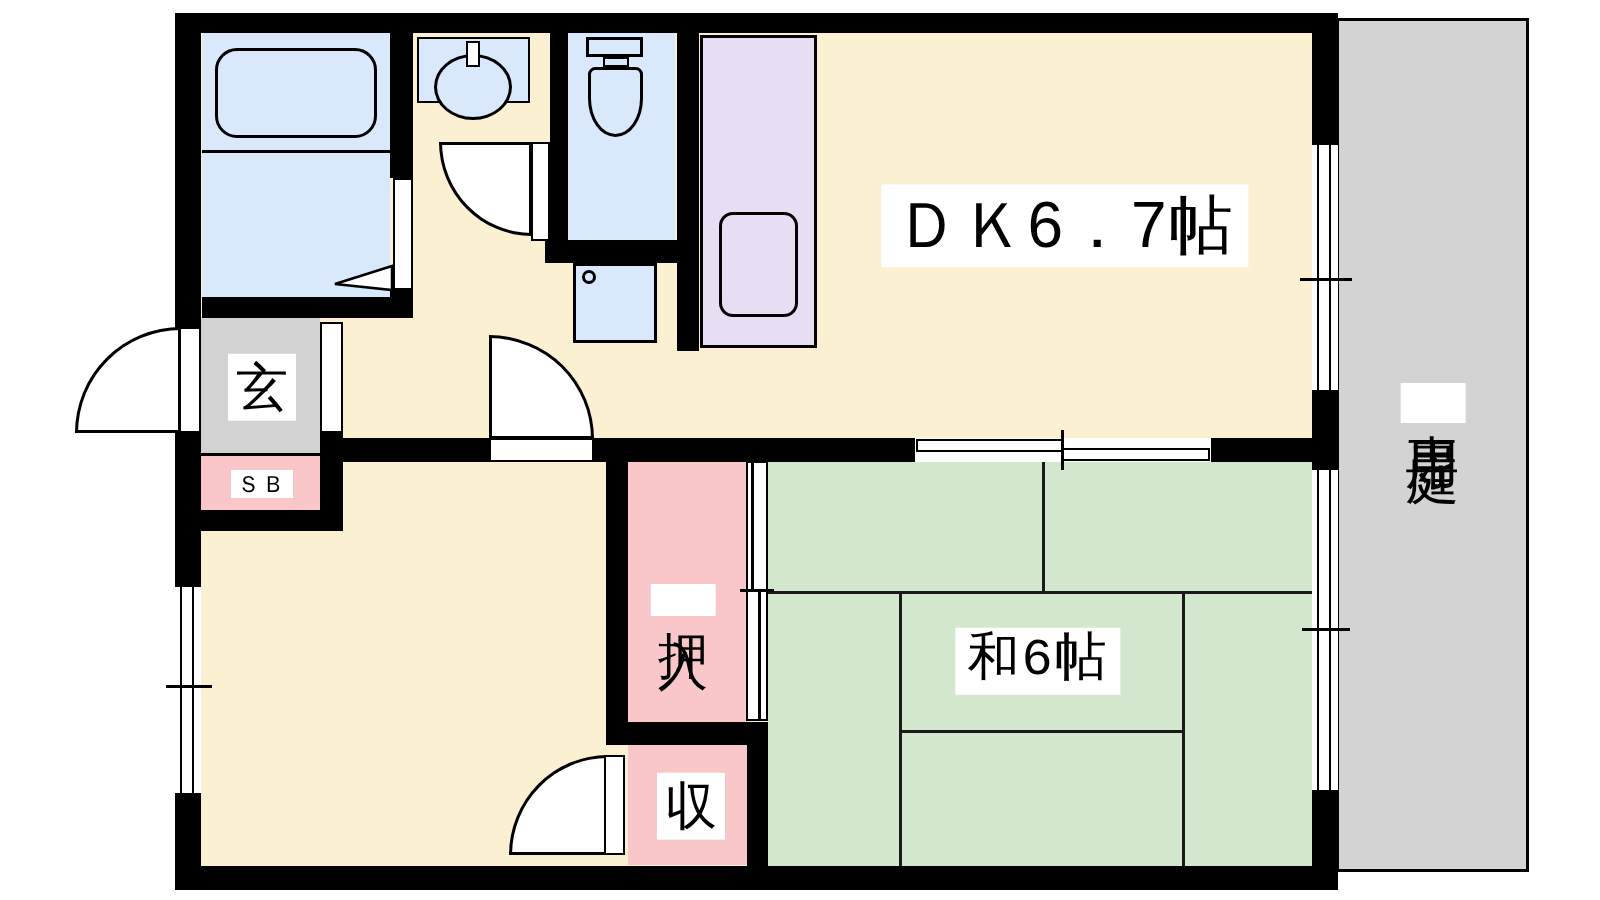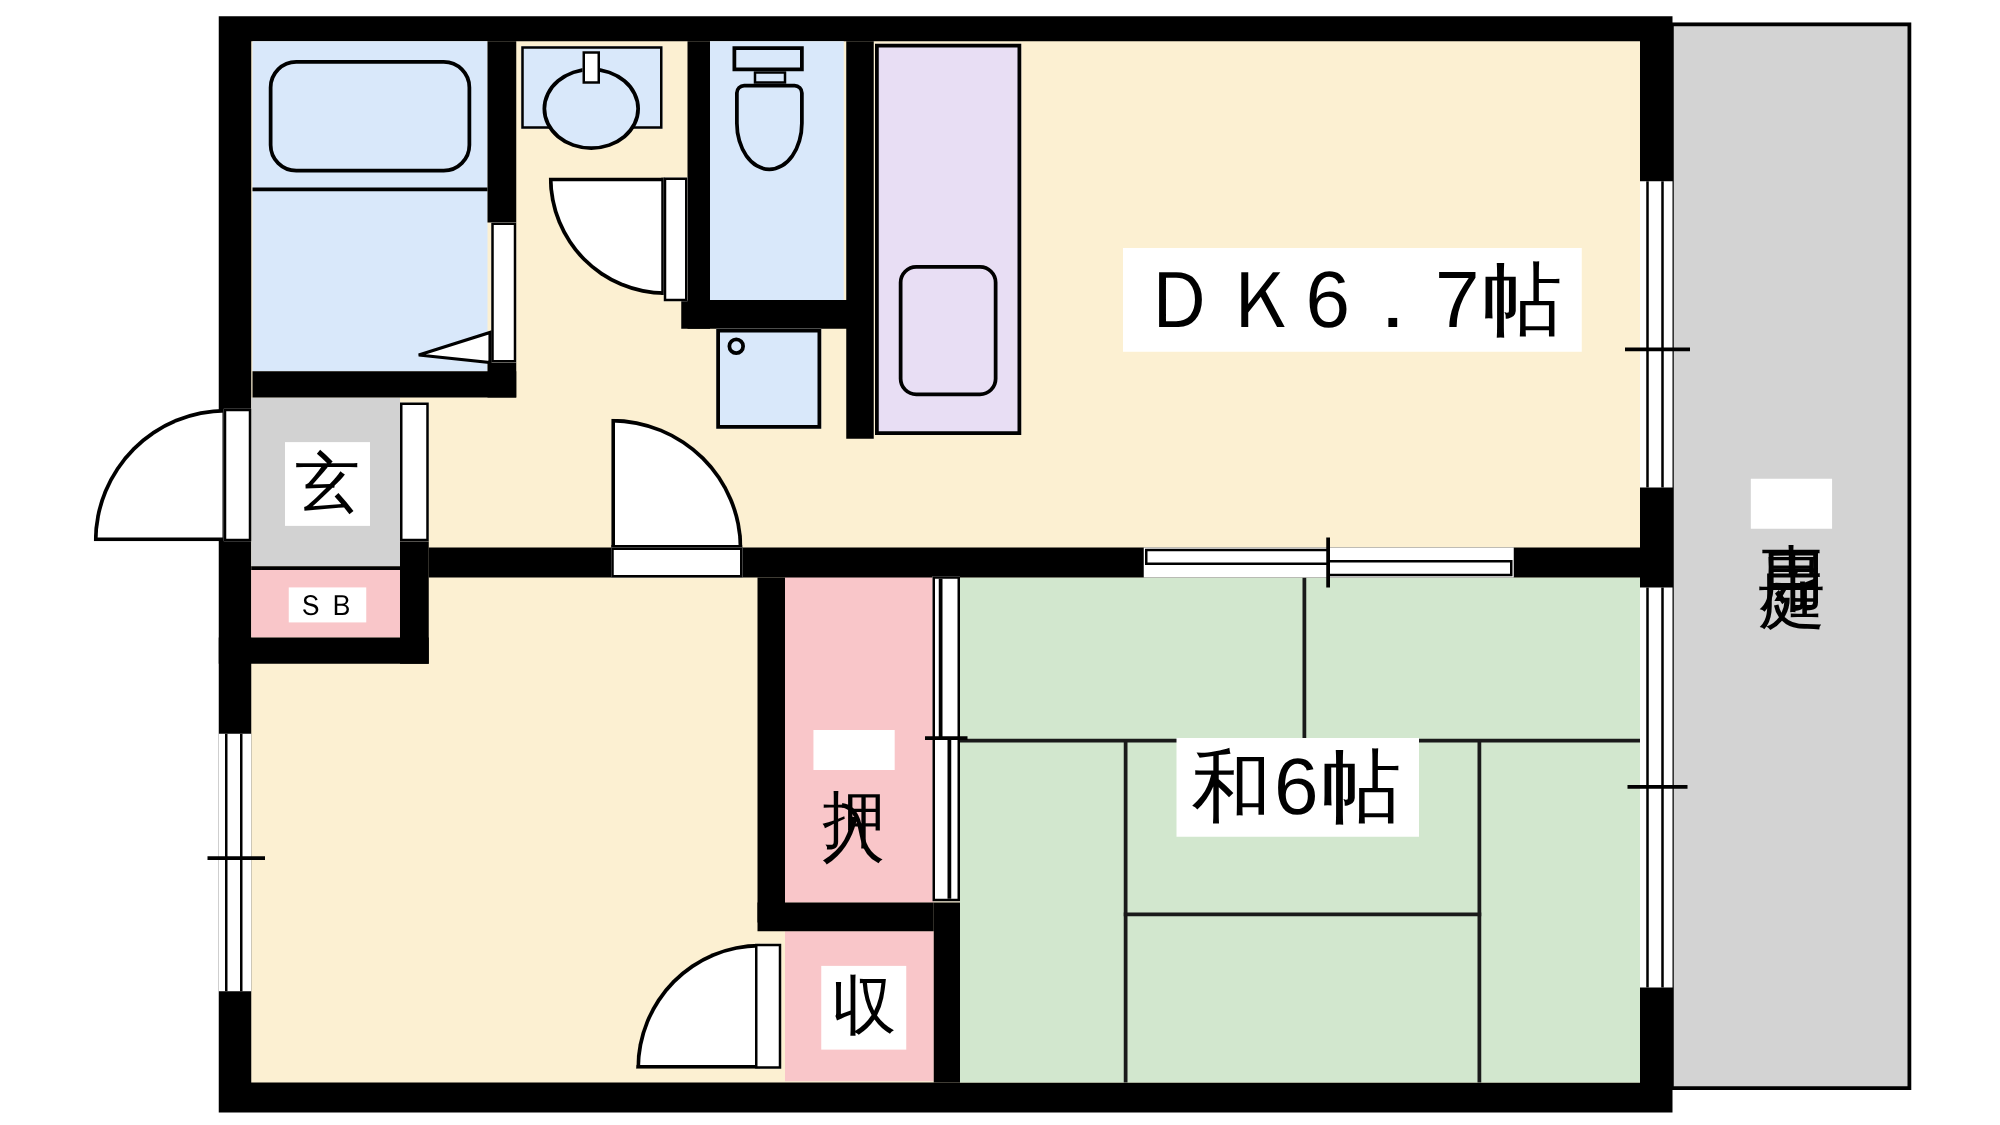--- a/index.html
+++ b/index.html
@@ -86,23 +86,23 @@
   .toilet-bowl{left:588px;top:67px;width:55px;height:70px;border-width:3px;background:var(--water);
                border-radius:8px 8px 30px 30px / 8px 8px 42px 42px;}
   .washer-pan{left:573px;top:263px;width:84px;height:80px;border-width:3px;background:var(--water);}
   .washer-drain{left:582px;top:270px;width:14px;height:14px;border-radius:50%;border-width:3px;background:var(--water);}
   .counter{left:700px;top:35px;width:117px;height:313px;border-width:3px;background:var(--kitchen);}
   .sink{left:719px;top:212px;width:79px;height:105px;border-width:3px;border-radius:14px;background:var(--kitchen);}
   
   .lbl{position:absolute;background:var(--labelbg);color:var(--labeltext);
        display:flex;align-items:center;justify-content:center;white-space:nowrap;
        transform:translate(-50%,-50%);line-height:1.05;}
-  .lbl-dk{left:1065px;top:240px;font-size:64px;padding:8px 14px;letter-spacing:2px;margin-left:17px;}
+  .lbl-dk{left:1065px;top:226px;font-size:64px;padding:8px 14px;letter-spacing:2px;}
   .lbl-yo{left:410px;top:670px;font-size:64px;padding:8px 14px;letter-spacing:2px;}
-  .lbl-wa{left:1038px;top:630px;font-size:64px;padding:6px 12px;letter-spacing:2px;}
+  .lbl-wa{left:1038px;top:661px;font-size:52px;padding:6px 12px;letter-spacing:2px;font-family:Liberation Mono, monospace;}
   .lbl-garden{left:1433px;top:403px;font-size:54px;padding:8px 4px;writing-mode:vertical-rl;letter-spacing:8px;}
   .lbl-oshiire{left:683px;top:600px;font-size:50px;padding:8px 6px;writing-mode:vertical-rl;letter-spacing:8px;}
   .lbl-shu{left:691px;top:806px;font-size:52px;padding:6px 8px;}
   .lbl-gen{left:262px;top:387px;font-size:52px;padding:6px 8px;}
   .lbl-sb{left:262px;top:484px;font-size:23px;padding:2px 6px;letter-spacing:2px;}
   svg.overlay{position:absolute;left:330px;top:260px;}
 </style>
 </head>
 <body>
 

